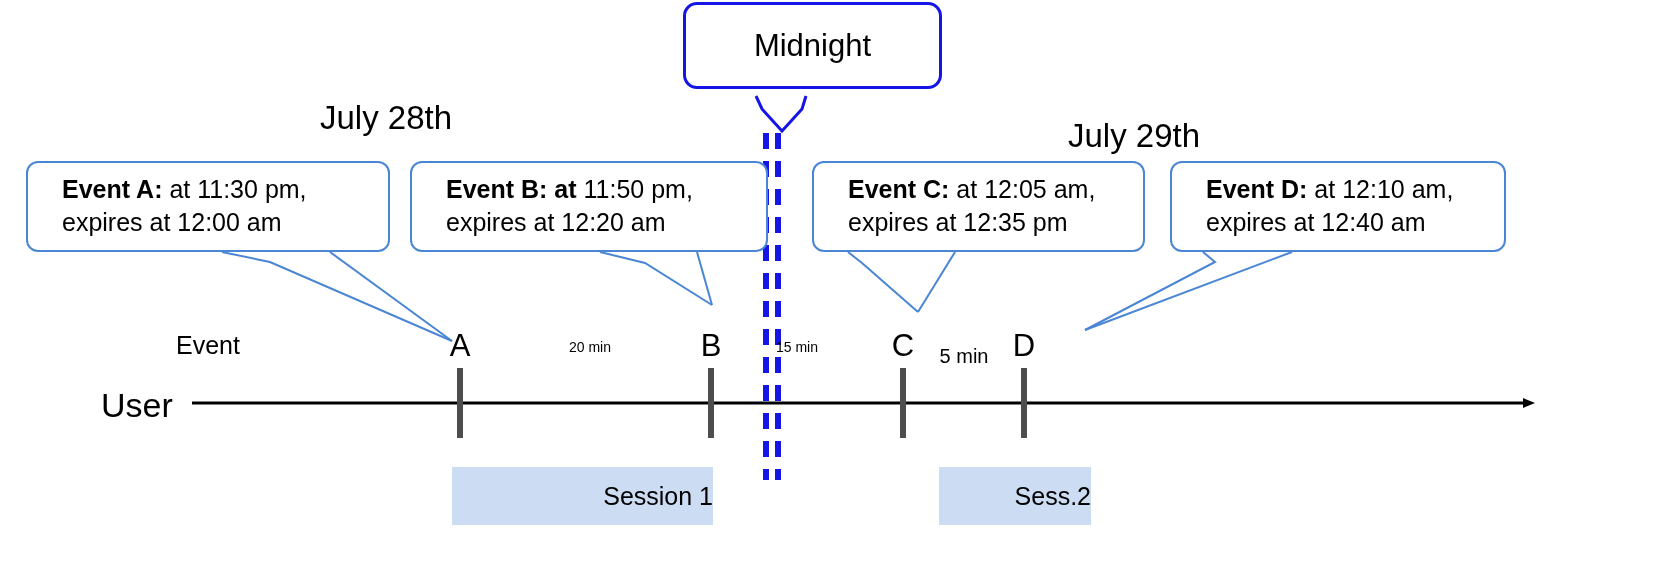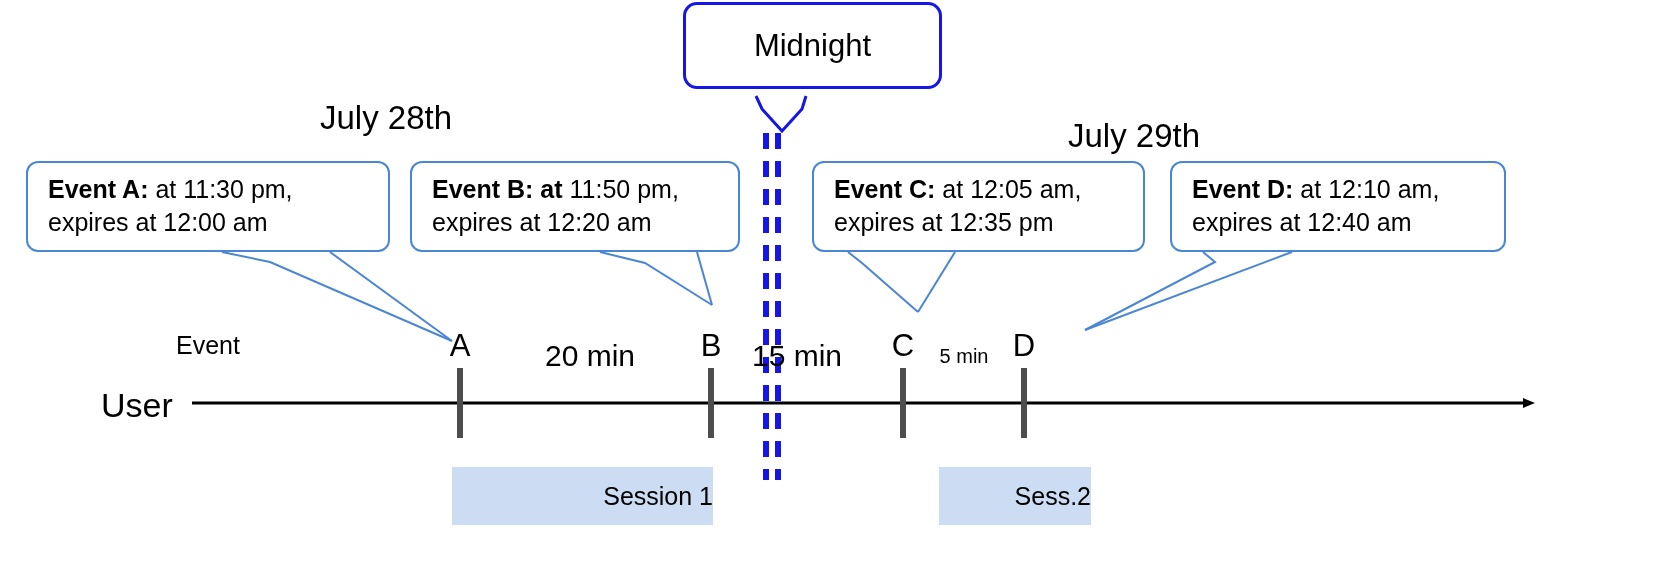--- a/index.html
+++ b/index.html
@@ -28,21 +28,21 @@
     pointer-events: none;
   }
 
   
   .callout {
     position: absolute;
     box-sizing: border-box;
     border: 2px solid #4a86d4;
     border-radius: 12px;
     background: #ffffff;
-    padding: 10px 14px 10px 20px;
+    padding: 10px 14px 10px 34px;
     font-size: 25px;
     line-height: 1.30;
     color: #000000;
     white-space: nowrap;
   }
   .callout b { font-weight: bold; }
 
   .callout-midnight {
     position: absolute;
     box-sizing: border-box;
@@ -77,21 +77,21 @@
   }
   .event-letter {
     position: absolute;
     font-size: 31px;
     color: #000000;
     white-space: nowrap;
     text-align: center;
   }
   .gap-label {
     position: absolute;
-    font-size: 30px;
+    font-size: 14px;
     color: #000000;
     white-space: nowrap;
     text-align: center;
   }
   .gap-label.small { font-size: 20px; }
 
   
   .session-box {
     position: absolute;
     box-sizing: border-box;
@@ -149,21 +149,21 @@
   <div class="date-label" style="left:320px; top:99px;">July 28th</div>
   <div class="date-label" style="left:1068px; top:99px;margin-top:18px;">July 29th</div>
 
   <div class="callout" style="left:26px; top:161px; width:364px; height:91px;">
     <div>
       <b>Event A:</b><span> at 11:30 pm,</span>
     </div>
     <div>expires at 12:00 am</div>
   </div>
 
-  <div class="callout" style="left:410px; top:161px; width:330px; height:91px;">
+  <div class="callout" style="left:410px; top:161px; width:358px; height:91px;">
     <div>
       <b>Event B: at</b><span> 11:50 pm,</span>
     </div>
     <div>expires at 12:20 am</div>
   </div>
 
   <div class="callout" style="left:812px; top:161px; width:333px; height:91px;">
     <div>
       <b>Event C:</b><span> at 12:05 am,</span>
     </div>

